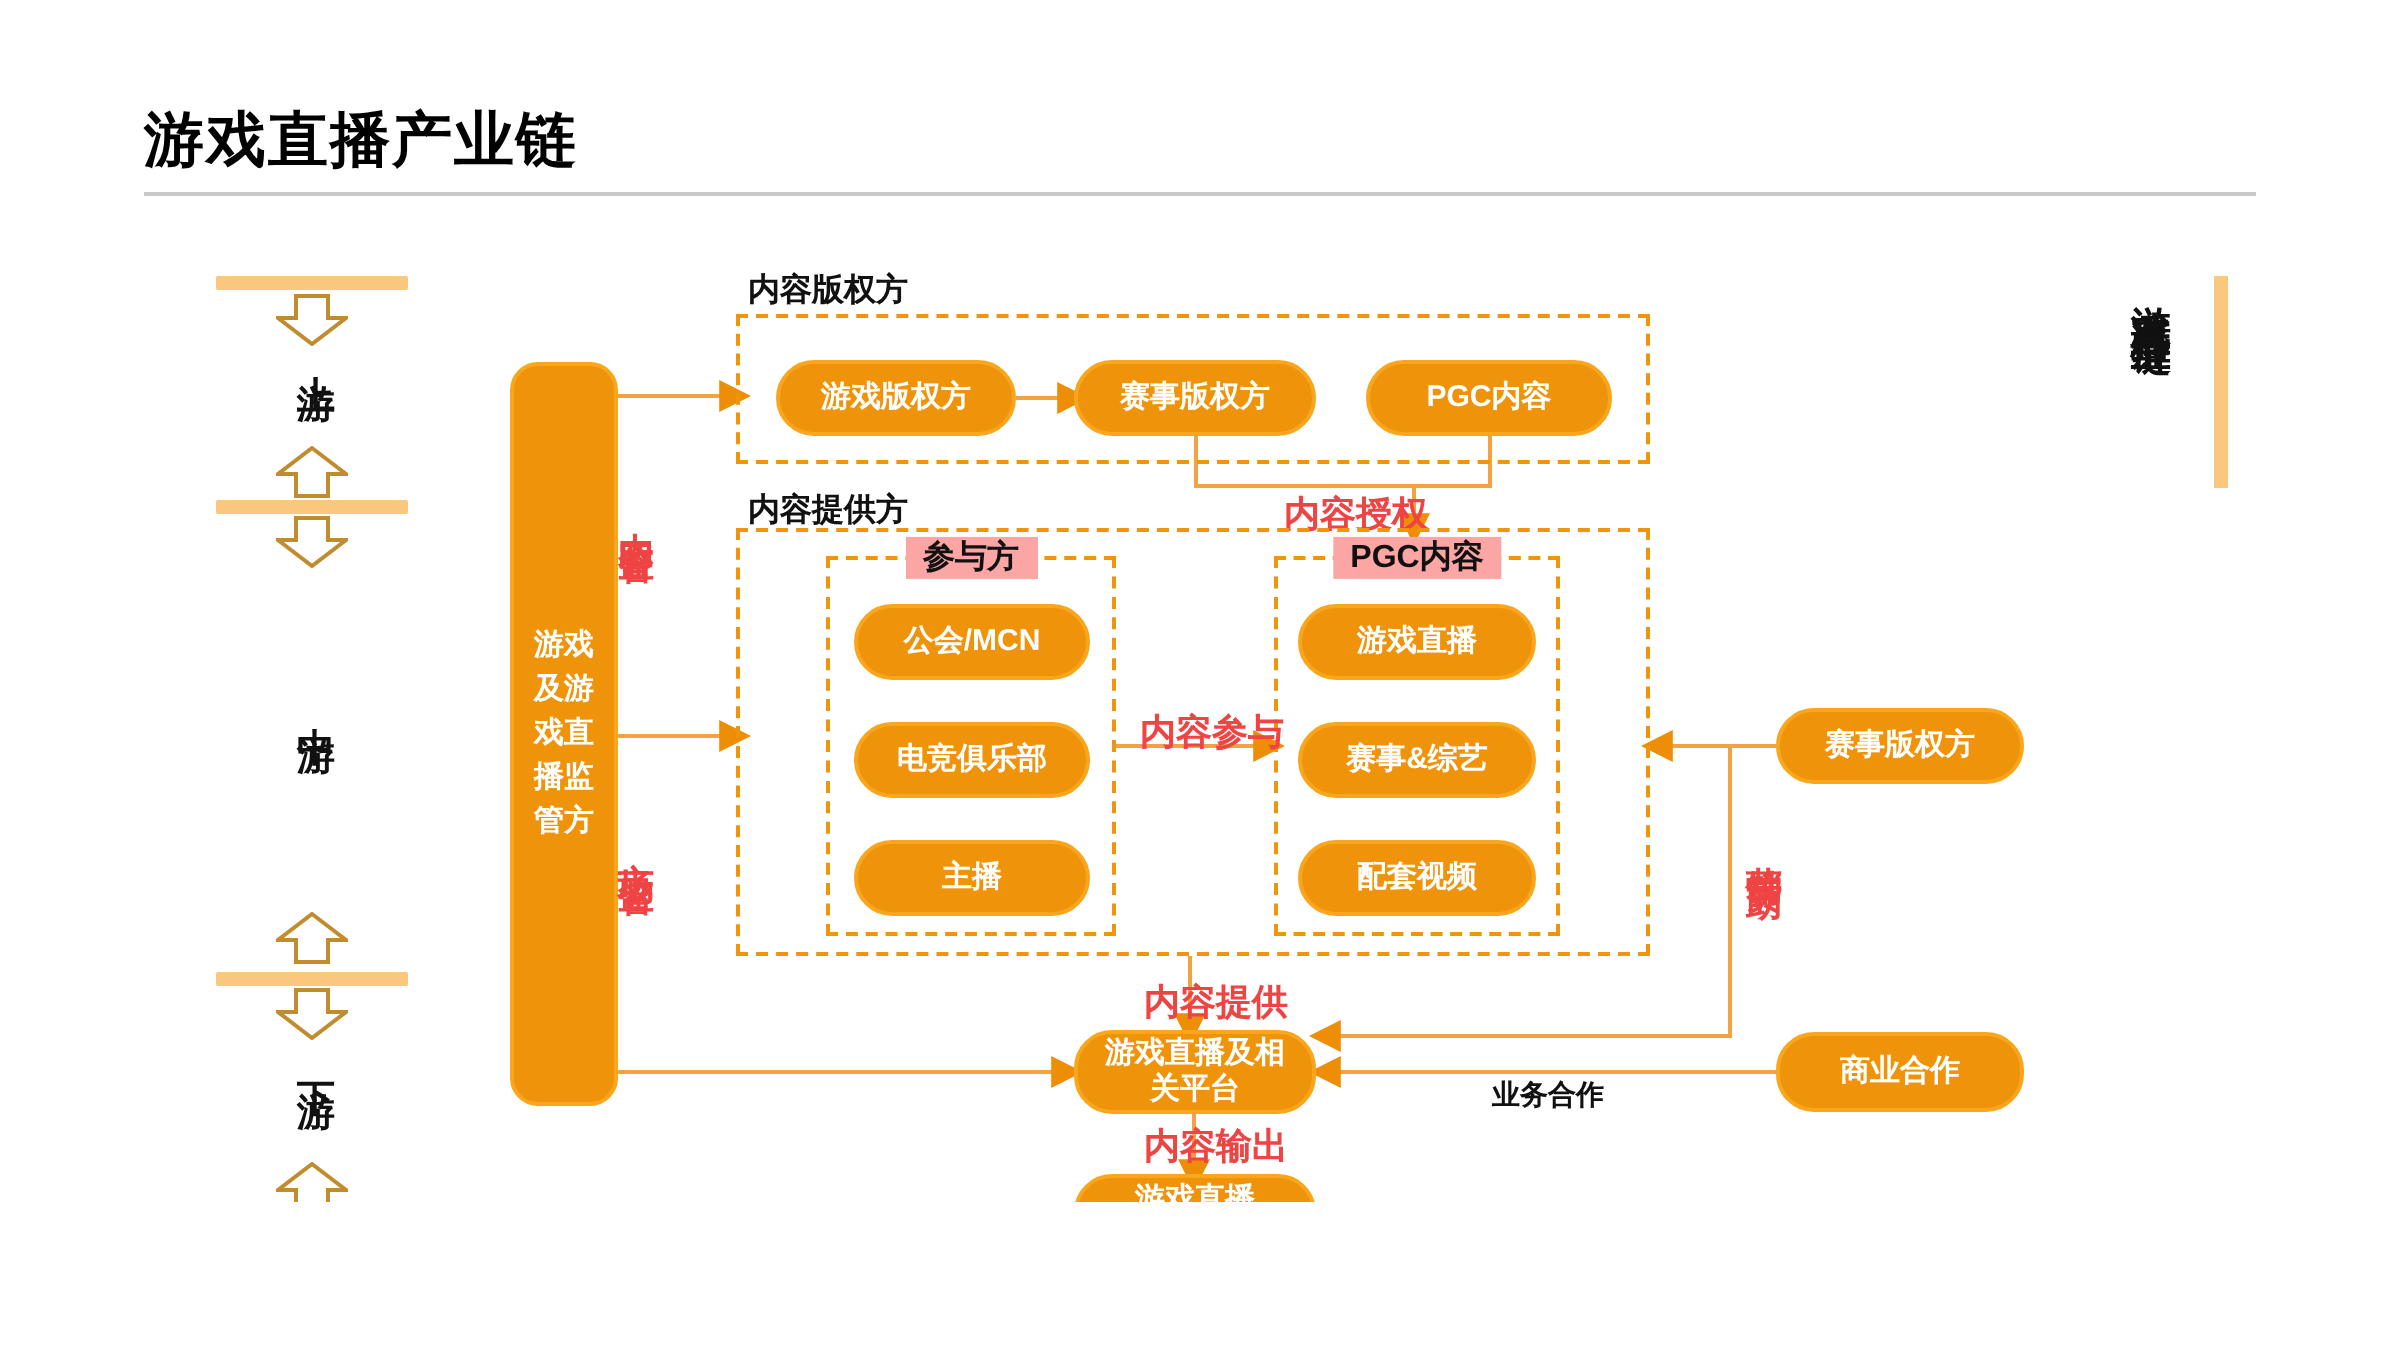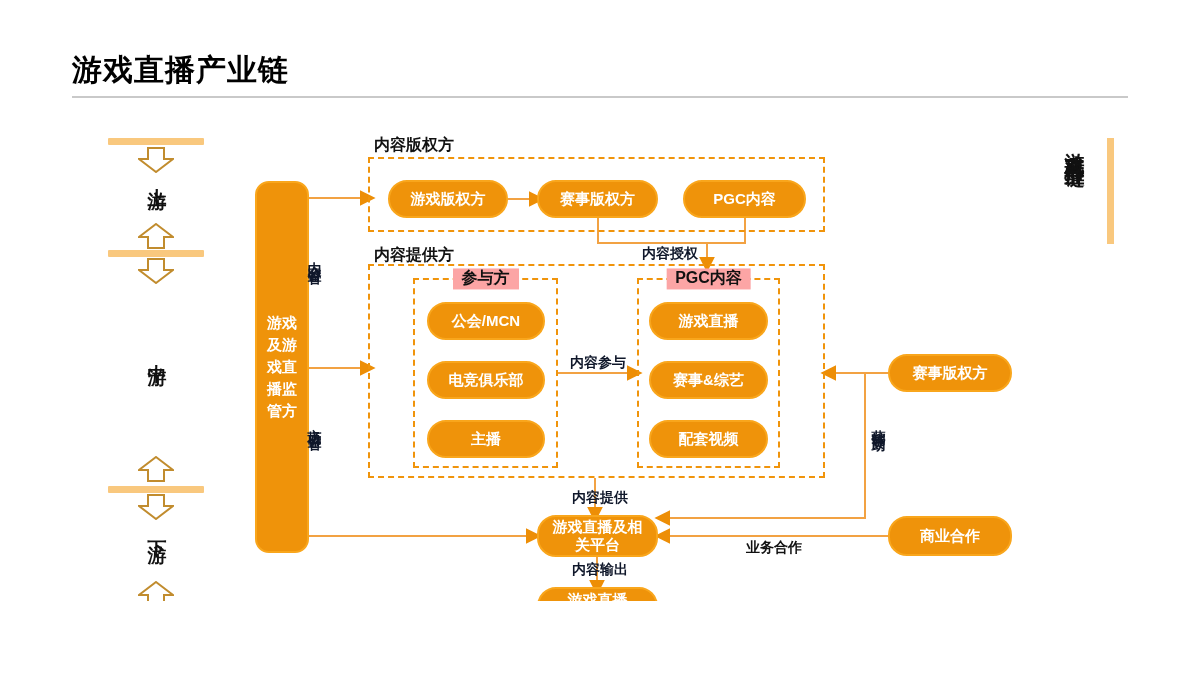--- a/index.html
+++ b/index.html
@@ -27,21 +27,21 @@
     text-align:center;word-break:break-all;
   }
   
   .dashed{border:2px dashed #F0940B;background:transparent;}
   .section-label{font-size:16px;font-weight:bold;color:#111;white-space:nowrap;}
   .group-title{
     position:absolute;top:0;left:50%;transform:translate(-50%,-55%);
     background:#fca5a5;padding:0 9px;font-size:16px;font-weight:bold;white-space:nowrap;
   }
   
-  .elabel{font-size:14px;font-weight:bold;color:#0f172a;white-space:nowrap;}
+  .elabel{font-size:18px;font-weight:bold;color:#ef4444;white-space:nowrap;}
   .elabel14{font-size:14px;font-weight:bold;color:#111;white-space:nowrap;}
   .vtext{writing-mode:vertical-rl;text-orientation:upright;}
   
   .rail-bar{width:96px;height:7px;background:#F9C87E;border-radius:1px;}
   .rail-word{font-size:19px;font-weight:bold;color:#111;letter-spacing:5px;line-height:26px;}
   .vlabel{letter-spacing:3px;}
   
   .side-title{font-size:20px;font-weight:bold;color:#111;letter-spacing:2.5px;}
   .side-accent{width:7px;height:106px;background:#F9C87E;}
   svg{display:block;}

